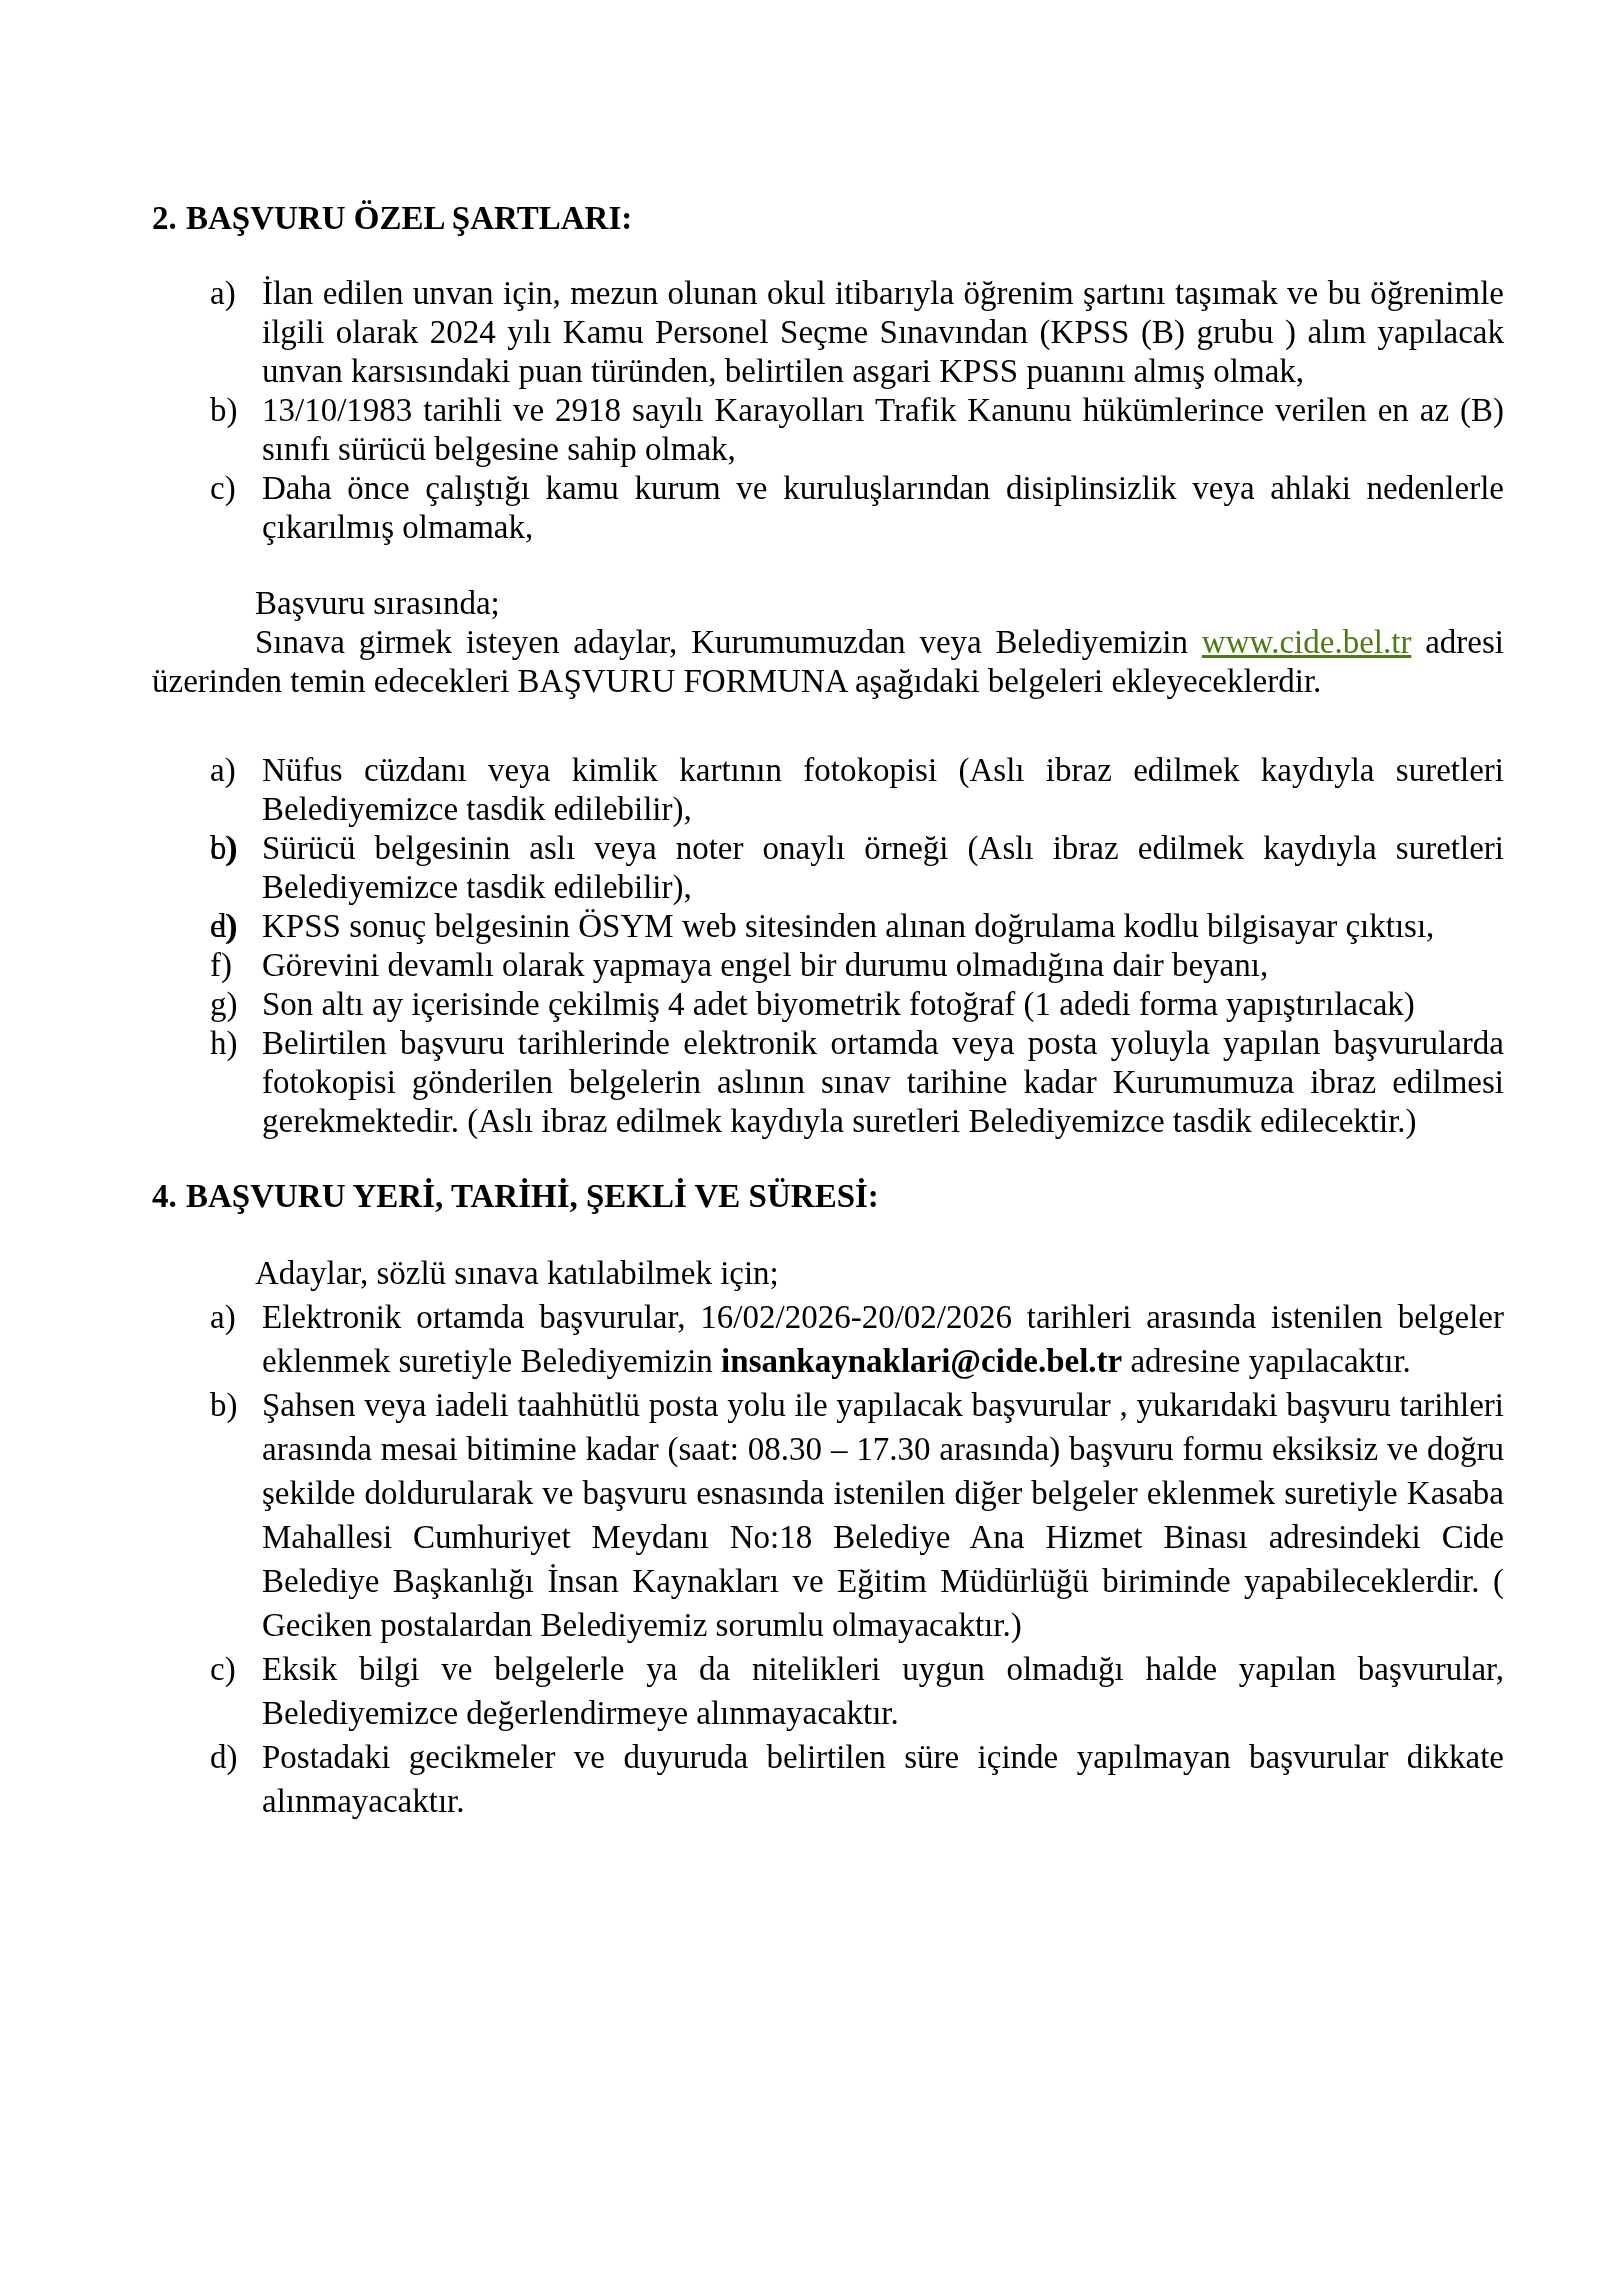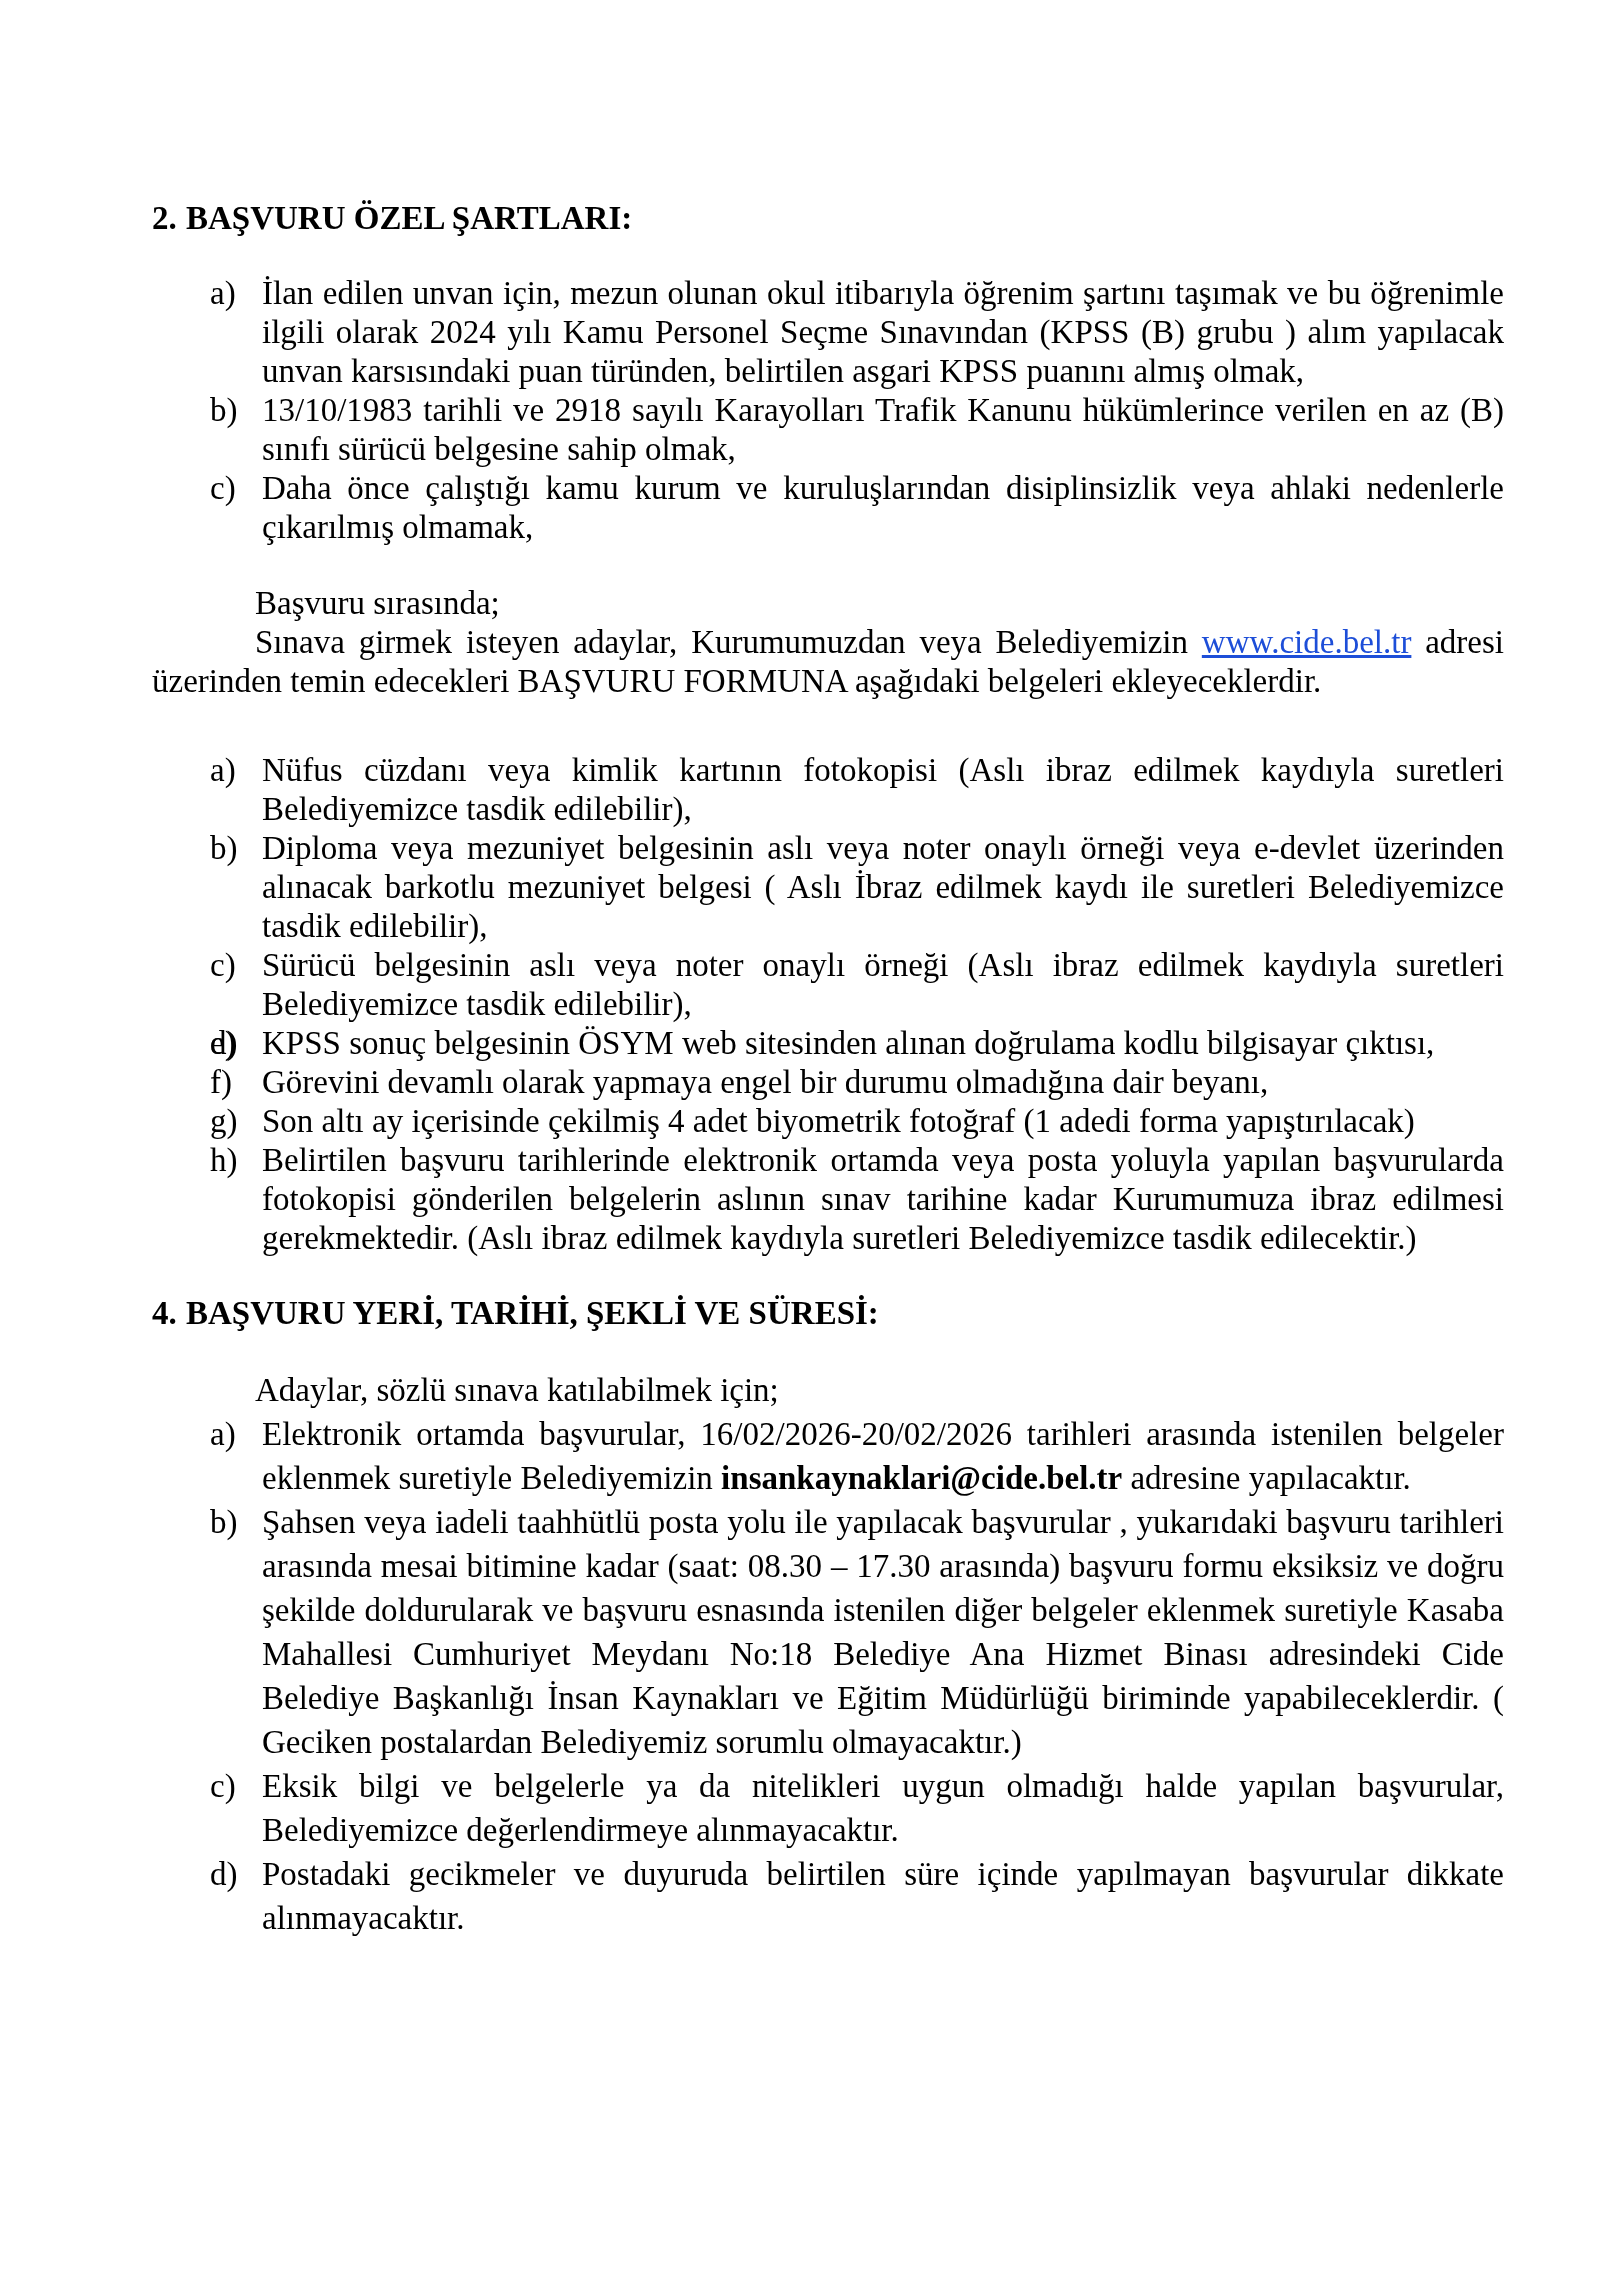--- a/index.html
+++ b/index.html
@@ -75,31 +75,30 @@
       <div class="li">
         <span class="lbl">c)</span>
         <span class="txt">Daha önce çalıştığı kamu kurum ve kuruluşlarından disiplinsizlik veya ahlaki nedenlerle çıkarılmış olmamak,</span>
       </div>
     </div>
 
 
     <div class="p-intro1">Başvuru sırasında;</div>
 
     <div class="p-intro2">
-      <span>Sınava girmek isteyen adaylar, Kurumumuzdan veya Belediyemizin </span><a class="weblink" style="color: #1d4ed8;">www.cide.bel.tr</a><span> adresi üzerinden temin edecekleri BAŞVURU FORMUNA aşağıdaki belgeleri ekleyeceklerdir.</span>
+      <span>Sınava girmek isteyen adaylar, Kurumumuzdan veya Belediyemizin </span><a class="weblink" style="color: #4d7c0f;">www.cide.bel.tr</a><span> adresi üzerinden temin edecekleri BAŞVURU FORMUNA aşağıdaki belgeleri ekleyeceklerdir.</span>
     </div>
 
     <div class="sec23 sec3-list">
       <div class="li">
         <span class="lbl">a)</span>
         <span class="txt">Nüfus cüzdanı veya kimlik kartının fotokopisi (Aslı ibraz edilmek kaydıyla suretleri Belediyemizce tasdik edilebilir),</span>
       </div>
       <div class="li">
         <span class="lbl">b)</span>
-        <span class="txt">Diploma veya mezuniyet belgesinin aslı veya noter onaylı örneği veya e-devlet üzerinden alınacak barkotlu mezuniyet belgesi ( Aslı İbraz edilmek kaydı ile suretleri Belediyemizce tasdik edilebilir),</span>
       </div>
       <div class="li">
         <span class="lbl">c)</span>
         <span class="txt">Sürücü belgesinin aslı veya noter onaylı örneği (Aslı ibraz edilmek kaydıyla suretleri Belediyemizce tasdik edilebilir),</span>
       </div>
       <div class="li">
         <span class="lbl">d)</span>
       </div>
       <div class="li">
         <span class="lbl">e)</span>

